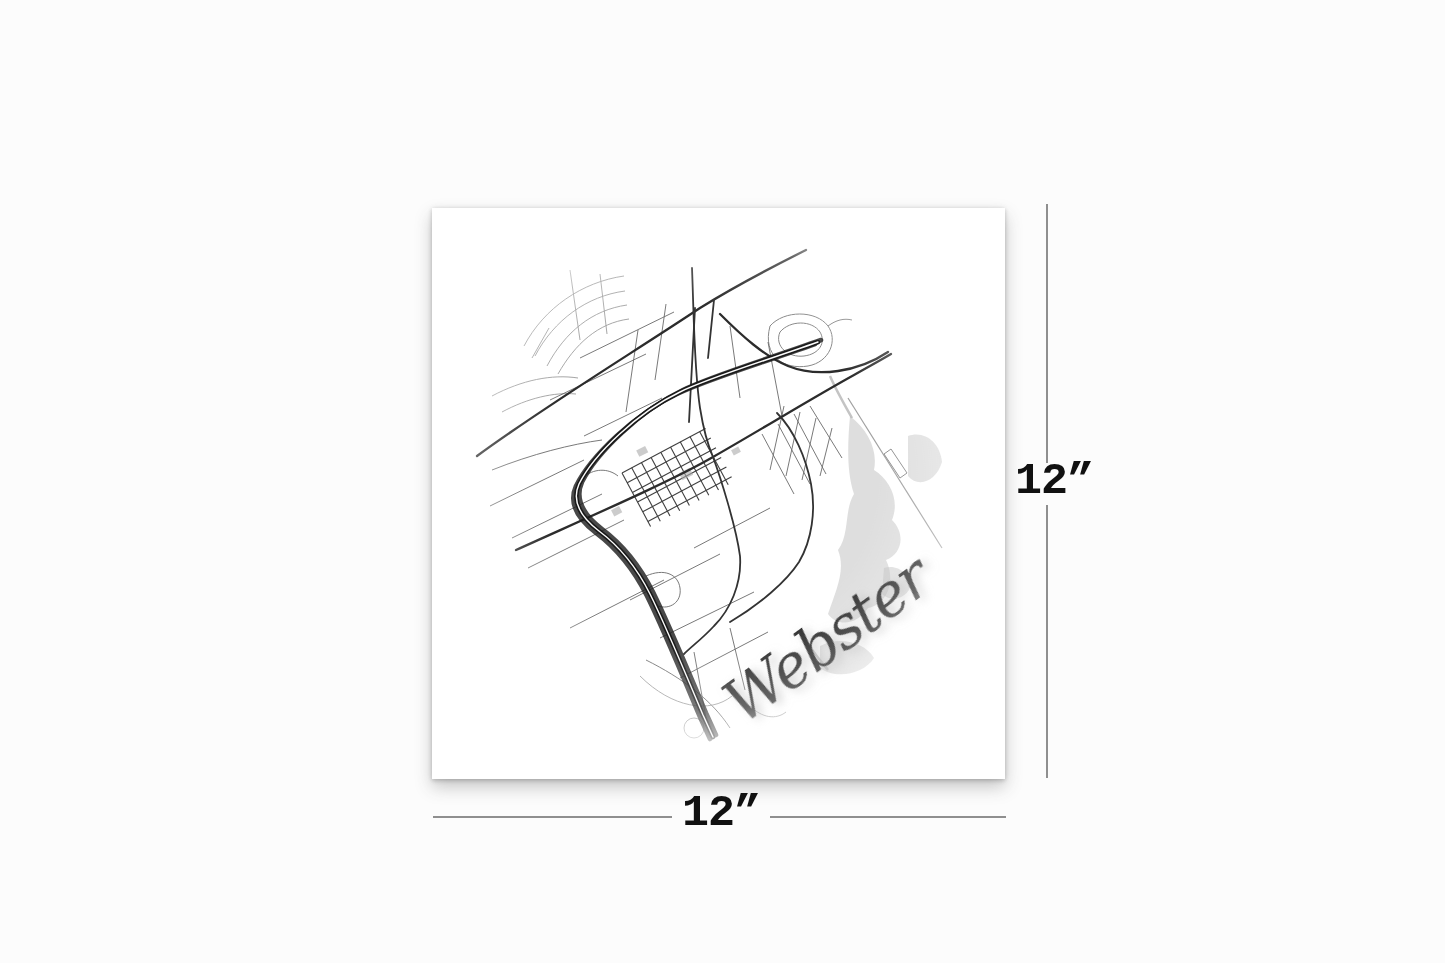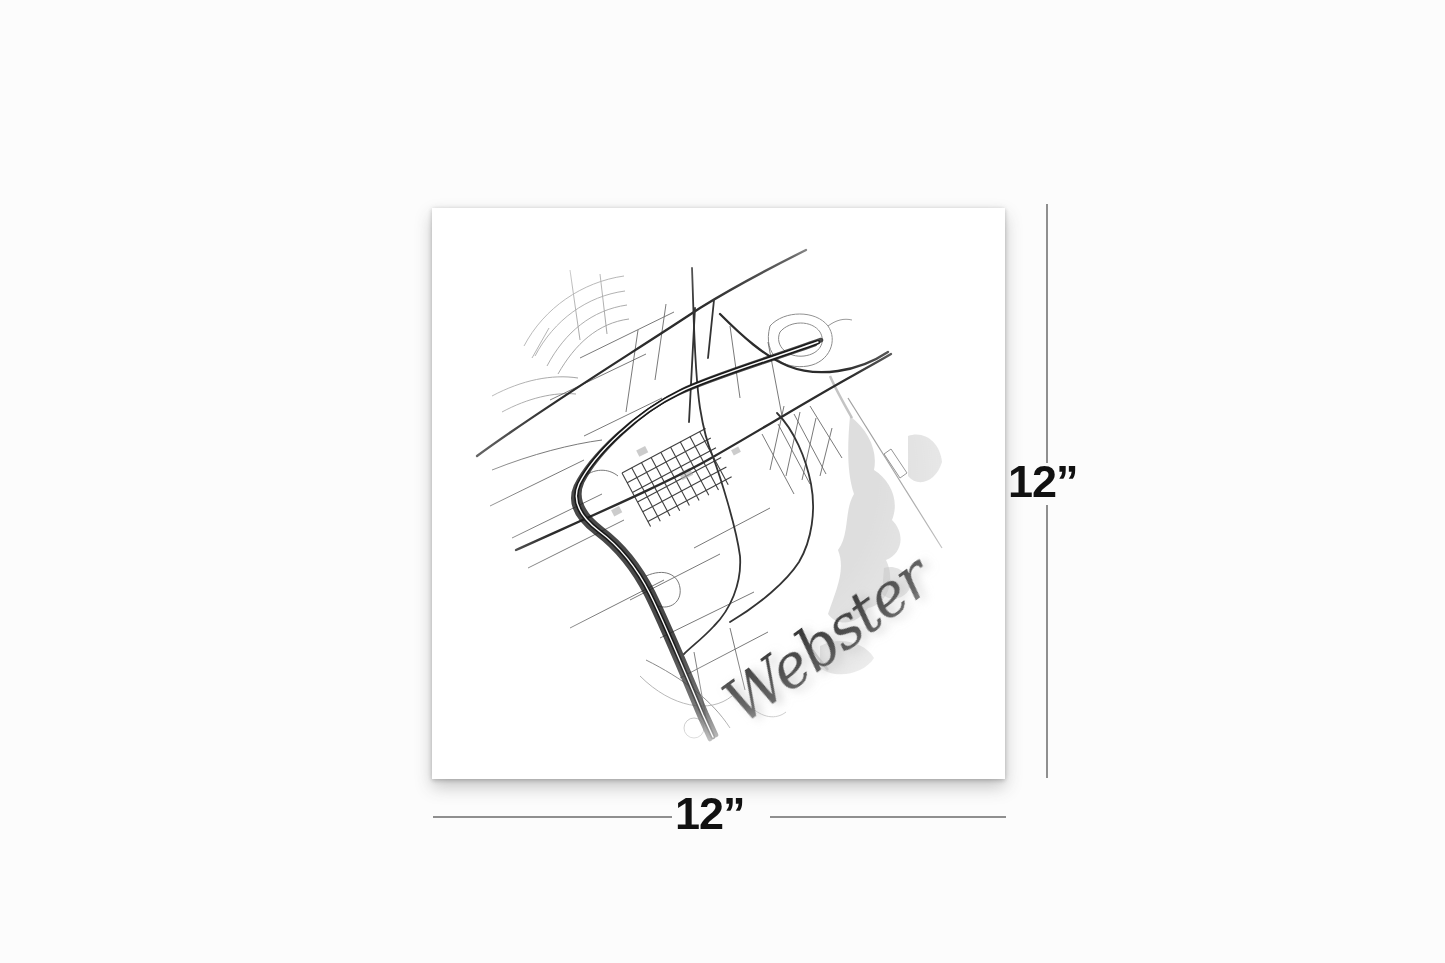--- a/index.html
+++ b/index.html
@@ -33,22 +33,22 @@
   .script-text{
     font-family:"DejaVu Serif","Liberation Serif",serif;
     font-style:italic;font-size:60px;fill:#2d2d2d;letter-spacing:-2px;
   }
 
   
   .dim-line-v{position:absolute;width:1.5px;background:#8f8f8f;left:1046px;}
   .dim-line-h{position:absolute;height:1.5px;background:#8f8f8f;top:816px;}
   .dim-label{
     position:absolute;color:#111111;font-weight:bold;font-size:45px;
-    letter-spacing:-1px;line-height:44px;
-    font-family:Liberation Sans, sans-serif;
+    letter-spacing:-1px;text-align:center;line-height:44px;
+    font-family:Liberation Mono, monospace;
   }
   .dim-label-right{left:1008px;top:460px;width:92px;}
   .dim-label-bottom{left:675px;top:792px;width:92px;}
 </style>
 </head>
 <body>
 
 <div class="stage">
 
   <div class="print-panel">

